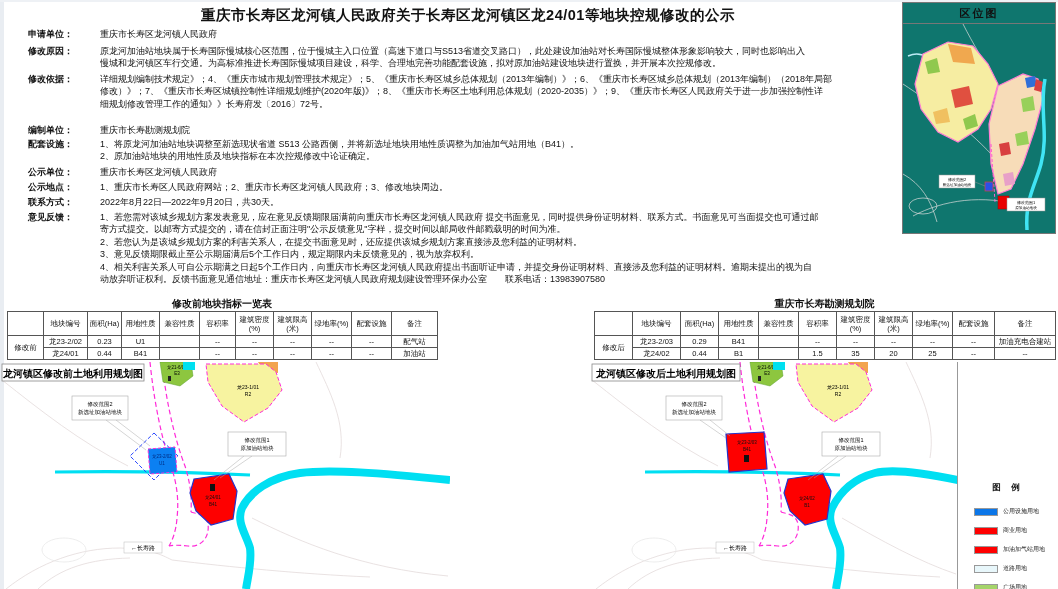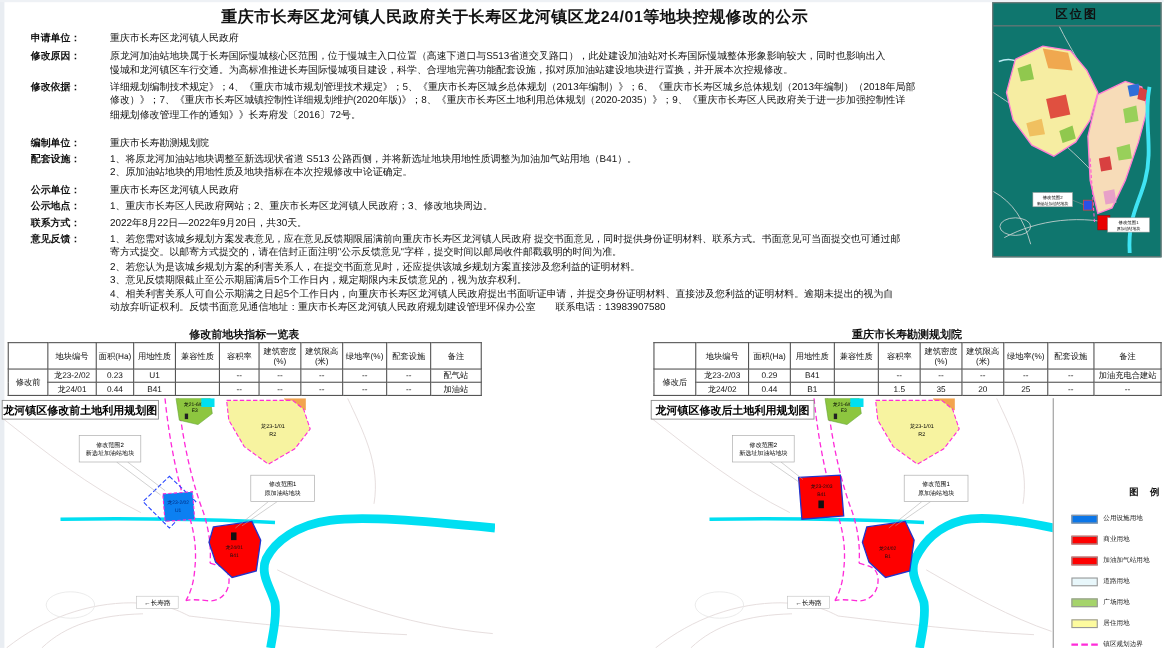--- a/index.html
+++ b/index.html
@@ -23,21 +23,21 @@
     border:1px solid #555;font-size:7.5px;line-height:9px;text-align:center;
     vertical-align:middle;padding:0;font-weight:normal;overflow:hidden;
   }
   table.tbl tr.hrow th{height:23px;}
   table.tbl tr.drow td{height:11px;}
   svg.map{position:absolute;display:block;}
   .legend{
     position:absolute;left:957px;top:362px;width:101px;height:227px;
     border-left:1px solid #999;box-sizing:border-box;background:#fff;
   }
-  .legend-title{margin-top:80px;text-align:right;font-size:8.5px;font-weight:bold;letter-spacing:4px;}
+  .legend-title{margin-top:120px;text-align:center;font-size:8.5px;font-weight:bold;letter-spacing:4px;}
   .lg-row{display:flex;align-items:center;height:19px;padding-left:16px;}
   .sw{width:24px;height:8px;box-sizing:border-box;margin-right:5px;flex:none;}
   .lg-label{font-size:6px;color:#222;white-space:nowrap;}
   .locpanel{
     position:absolute;left:902px;top:2px;width:154px;height:232px;
     border:1px solid #777;box-sizing:border-box;background:#0f766e;
   }
   .locpanel-title{height:20px;line-height:20px;text-align:center;font-size:11px;font-weight:bold;border-bottom:1px solid #777;letter-spacing:2px;}
   text{font-family:"Liberation Sans","DejaVu Sans",sans-serif;}
 </style>

